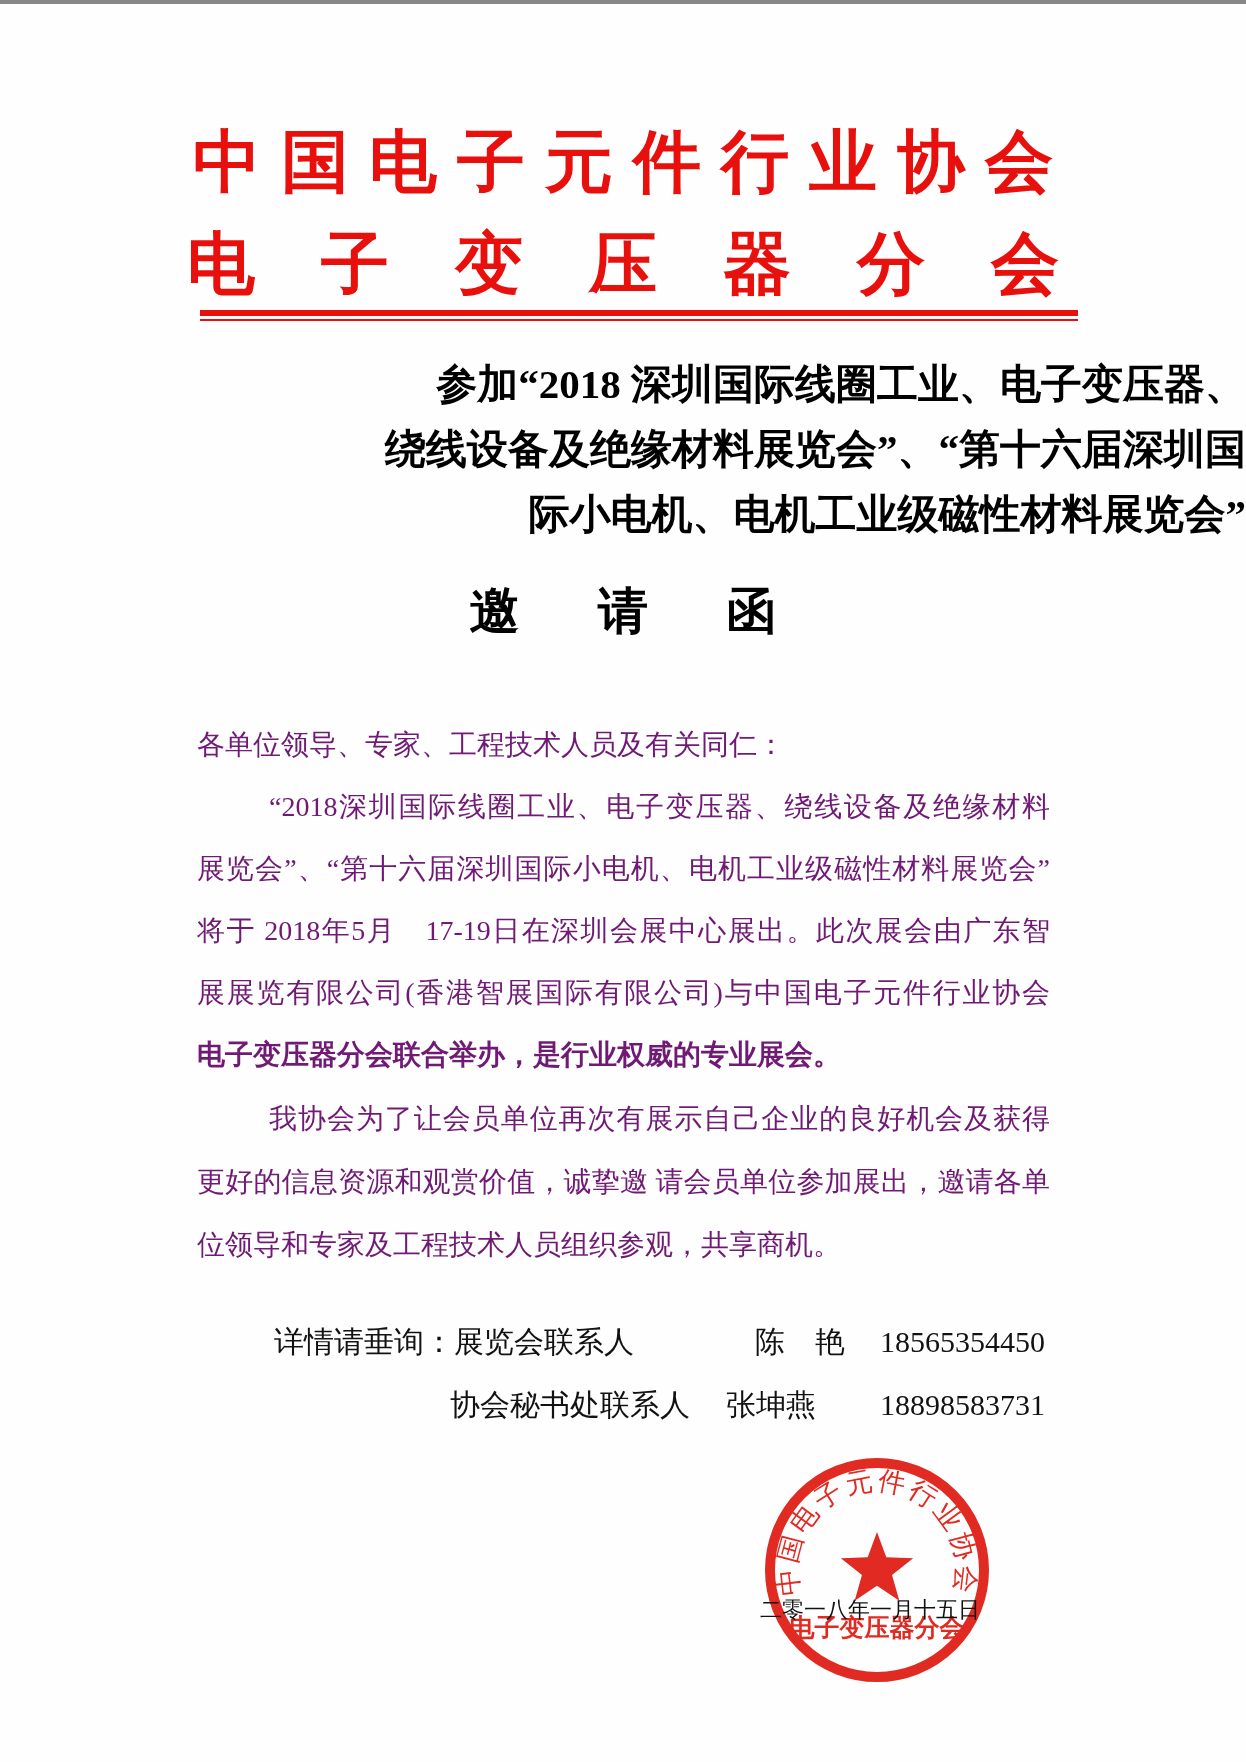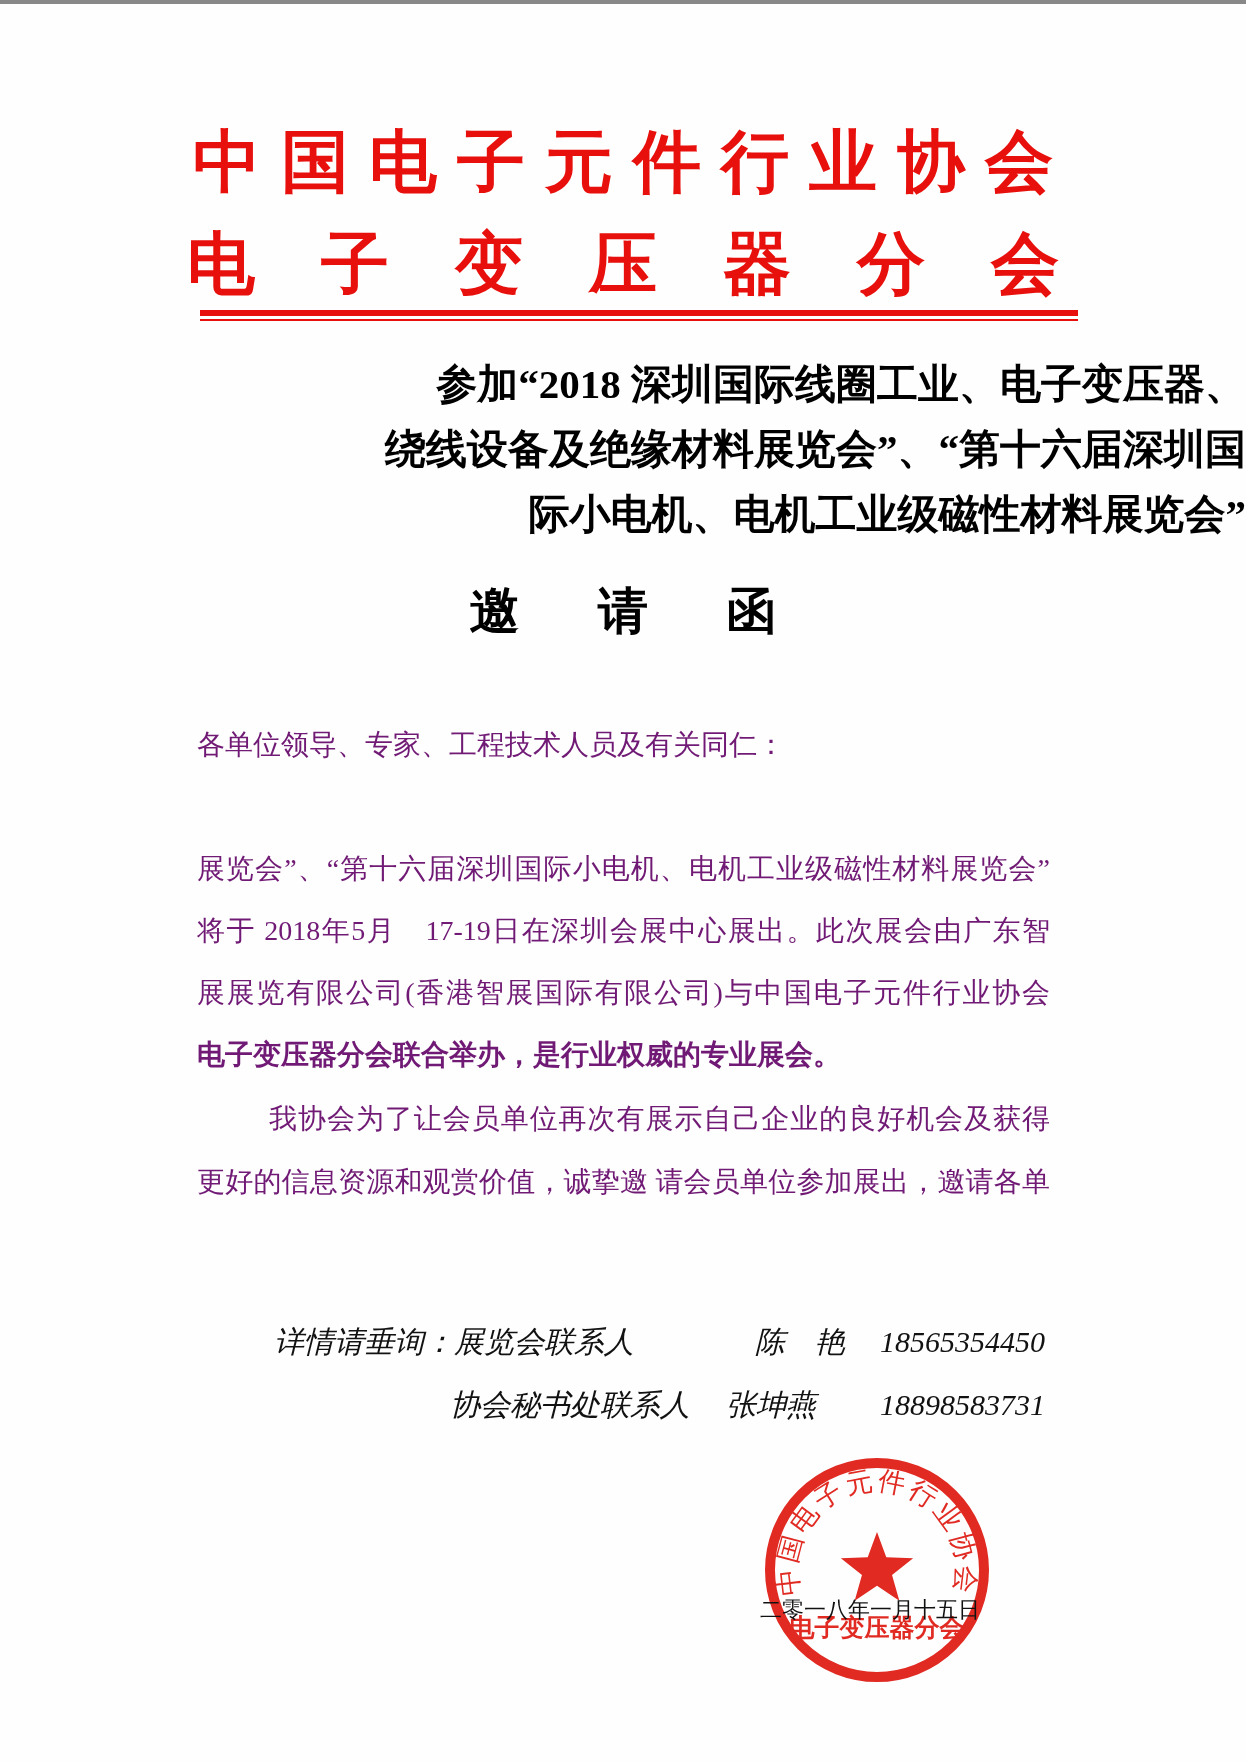--- a/index.html
+++ b/index.html
@@ -41,21 +41,21 @@
   
   .bline{
     position:absolute;left:197px;width:853px;
     font-size:28px;line-height:1.25;color:#701a75;
   }
   .bline.just{text-align:justify;text-align-last:justify;}
   .bline.ind{text-indent:72px;}
   .b0{top:723px;}.b1{top:785px;}.b2{top:847px;}.b3{top:909px;}
   .b4{top:971px;}.b5{top:1033px;font-weight:bold;}.b6{top:1097px;}.b7{top:1160px;}.b8{top:1223px;}
   
-  .contact{position:absolute;font-size:30px;line-height:1.2;color:#121212;font-style:italic;}
+  .contact{position:absolute;font-size:30px;line-height:1.2;color:#121212;}
   .contact .abs{position:absolute;top:0;white-space:nowrap;}
   .c1{left:274px;top:1320px;width:786px;}
   .c1 .name{left:481px;}
   .c1 .phone{left:606px;}
   .c2{left:450px;top:1383px;width:610px;}
   .c2 .name{left:276px;}
   .c2 .phone{left:430px;}
   
   .sig{
     position:absolute;left:620px;width:500px;
@@ -80,26 +80,28 @@
     <div class="bar-gap"></div>
     <div class="bar-thin"></div>
   </div>
 
   <div class="title-line t1">参加“2018 深圳国际线圈工业、电子变压器、</div>
   <div class="title-line t2">绕线设备及绝缘材料展览会”、“第十六届深圳国</div>
   <div class="title-line t3">际小电机、电机工业级磁性材料展览会”</div>
   <div class="subtitle">邀 请 函</div>
 
   <div class="bline b0">各单位领导、专家、工程技术人员及有关同仁：</div>
+  <div class="bline b1 just ind">“2018深圳国际线圈工业、电子变压器、绕线设备及绝缘材料</div>
   <div class="bline b2 just">展览会”、“第十六届深圳国际小电机、电机工业级磁性材料展览会”</div>
   <div class="bline b3 just">将于 2018年5月　17-19日在深圳会展中心展出。此次展会由广东智</div>
   <div class="bline b4 just">展展览有限公司(香港智展国际有限公司)与中国电子元件行业协会</div>
   <div class="bline b5">电子变压器分会联合举办，是行业权威的专业展会。</div>
   <div class="bline b6 just ind">我协会为了让会员单位再次有展示自己企业的良好机会及获得</div>
   <div class="bline b7 just">更好的信息资源和观赏价值，诚挚邀 请会员单位参加展出，邀请各单</div>
+  <div class="bline b8">位领导和专家及工程技术人员组织参观，共享商机。</div>
 
   <div class="contact c1">
     <span>详情请垂询：</span><span>展览会联系人</span>
     <span class="abs name">陈　艳</span>
     <span class="abs phone">18565354450</span>
   </div>
   <div class="contact c2">
     <span>协会秘书处联系人</span>
     <span class="abs name">张坤燕</span>
     <span class="abs phone">18898583731</span>

